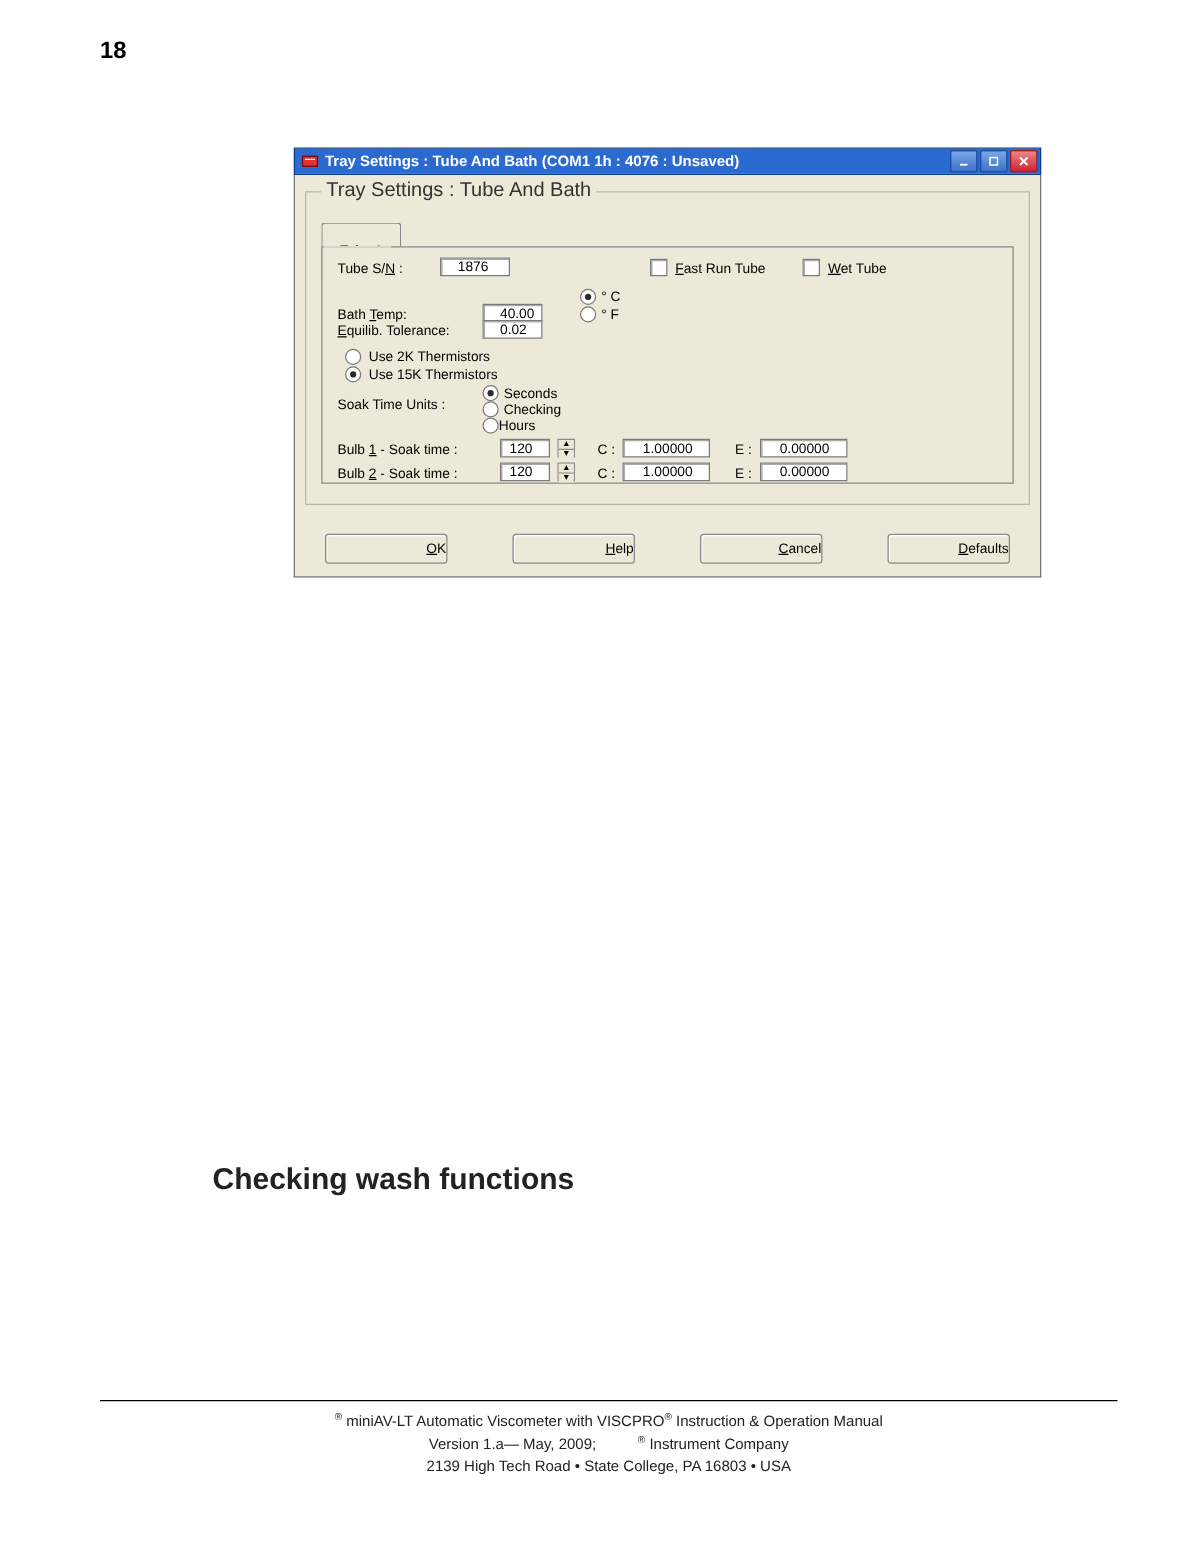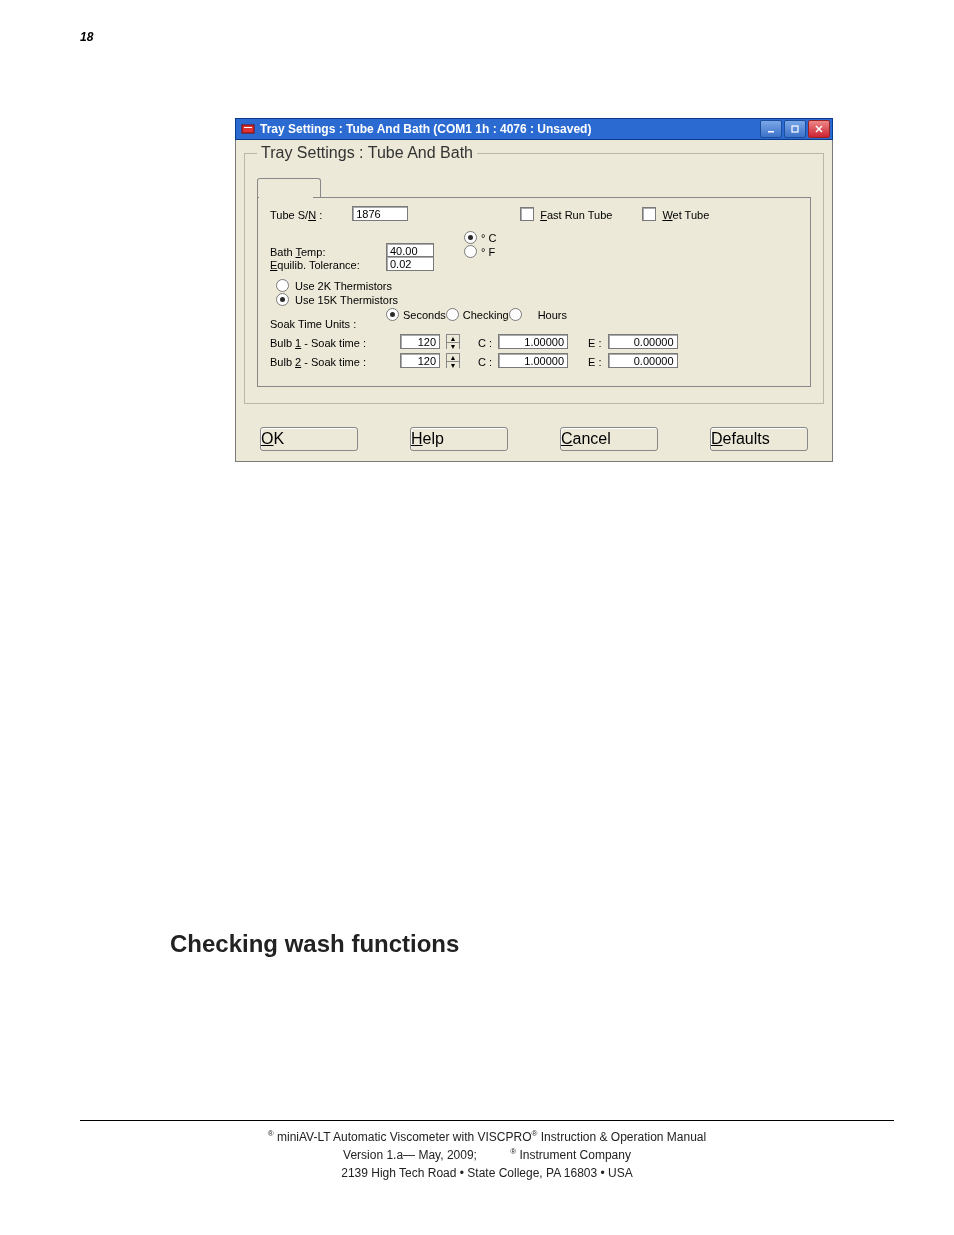--- a/index.html
+++ b/index.html
@@ -1,52 +1,52 @@
 <!DOCTYPE html>
 <html><head>
 <meta charset="utf-8">
 <style>
   html,body{margin:0;padding:0;background:#fff;font-family:Arial,Helvetica,sans-serif;color:#000}
   .page{width:954px;height:1235px;position:relative;margin:0 auto}
-  .page-number{position:absolute;top:30px;left:80px;font-style:italic;font-weight:bold;font-size:12px}
+  .page-number{position:absolute;top:30px;left:80px;font-weight:bold;font-size:19px}
   .screenshot{position:absolute;left:235px;top:118px;width:598px;height:344px;font-family:Tahoma,Arial,sans-serif;font-size:11px;color:#000}
   
   .titlebar{height:20px;background:linear-gradient(#2a6ad1,#2a6ad1);display:flex;align-items:center;color:#fff;font-weight:bold;font-size:12px;border:1px solid #0a3b8b}
   .titlebar .app-icon{width:16px;height:16px;margin:0 4px;display:flex;align-items:center;justify-content:center}
   .titlebar .app-icon svg{display:block}
   .titlebar .title-text{flex:1;white-space:nowrap;overflow:hidden}
   .win-btns{display:flex;gap:2px;margin-right:2px}
   .win-btn{width:20px;height:16px;background:linear-gradient(#7aa7e8,#3d72c9);border:1px solid #1d4e9b;border-radius:2px;display:flex;align-items:center;justify-content:center;color:#fff;font-size:10px;font-weight:bold}
   .win-btn.close{background:linear-gradient(#e88,#c23);border-color:#922}
   
   .client{background:#ece9d8;border:1px solid #7a7a7a;border-top:none;height:322px;padding:4px 8px 8px 8px;box-sizing:border-box;position:relative}
   fieldset.outer{border:1px solid #b8b8a8;margin:0;padding:10px 12px 6px 12px;height:260px;box-sizing:border-box;position:relative}
   fieldset.outer>legend{font-size:16px;color:#333;padding:0 4px}
   
   .tab-strip{position:relative;height:20px;margin-top:6px}
   .tab{position:absolute;left:0;top:0;height:20px;padding:12px 14px;background:#ece9d8;border:1px solid #888;border-bottom:none;border-radius:3px 3px 0 0;display:flex;align-items:center;font-size:11px}
   .tab-body{border:1px solid #888;background:#ece9d8;height:190px;box-sizing:border-box;padding:8px 12px;position:relative;margin-top:-1px}
   .tab-body::before{content:"";position:absolute;left:1px;top:-1px;width:54px;height:1px;background:#ece9d8}
   
   .row{display:flex;align-items:flex-end;gap:6px;margin-bottom:4px;font-size:11px;white-space:nowrap}
-  .sunken{background:#fff;border:1px solid #7a7a7a;box-shadow:inset 1px 1px 0 #aaa;height:15px;padding:0 3px;font-size:11px;box-sizing:border-box;display:flex;align-items:center}
+  .sunken{background:#fff;border:1px solid #7a7a7a;box-shadow:inset 1px 1px 0 #aaa;height:15px;padding:0 13px;font-size:11px;box-sizing:border-box;display:flex;align-items:center}
   .sunken.w56{width:56px}
   .sunken.w48{width:48px}
   .sunken.right{justify-content:flex-end}
   .chk{width:12px;height:12px;background:#fff;border:1px solid #7a7a7a;box-shadow:inset 1px 1px 0 #aaa;display:inline-block;flex:0 0 auto}
   .radio{width:11px;height:11px;border:1px solid #7a7a7a;border-radius:50%;background:#fff;display:inline-flex;align-items:center;justify-content:center;flex:0 0 auto}
   .radio .dot{width:5px;height:5px;border-radius:50%;background:#2b2b2b;display:none}
   .radio.selected .dot{display:block}
   .u{text-decoration:underline}
   .spinner{display:inline-flex;flex-direction:column;width:14px;height:15px;border:1px solid #888;box-sizing:border-box}
   .spinner span{flex:1;display:flex;align-items:center;justify-content:center;font-size:7px;line-height:1;background:#ece9d8;border-bottom:1px solid #888}
   .spinner span:last-child{border-bottom:none}
   
   .dlg-btn-row{position:absolute;left:24px;right:24px;bottom:10px;display:flex;justify-content:space-between}
-  .dlg-btn{width:96px;height:22px;background:#ece9d8;border:1px solid #888;border-radius:3px;display:flex;align-items:center;justify-content:flex-start;font-size:16px;box-shadow:1px 1px 0 #fff inset}
+  .dlg-btn{width:96px;height:22px;background:#ece9d8;border:1px solid #888;border-radius:3px;display:flex;align-items:center;justify-content:flex-end;font-size:11px;box-shadow:1px 1px 0 #fff inset}
   
   .section-heading{position:absolute;left:170px;top:930px;font-family:Arial,Helvetica,sans-serif;font-weight:bold;font-size:24px;color:#222}
   .footer-rule{position:absolute;left:80px;right:60px;top:1120px;border-top:1px solid #000}
   .footer{position:absolute;left:80px;right:60px;top:1128px;text-align:center;font-size:12px;line-height:1.45;color:#222}
   .footer sup{font-size:8px}
 </style>
 </head>
 <body>
 
 <div class="page">
@@ -140,32 +140,32 @@
             </div>
           <div class="row" style="margin-left:6px">
               <span class="radio selected">
                 <span class="dot"></span>
               </span>
               <span>Use 15K Thermistors</span>
             </div>
 
           <div class="row" style="align-items:flex-start;margin-top:-2px">
             <span style="width:110px;padding-top:10px">Soak Time Units :</span>
-            <div style="display:inline-flex;flex-direction:row;gap:0">
+            <div style="display:inline-flex;flex-direction:column;gap:0">
               <span class="row" style="margin:0;gap:4px">
                   <span class="radio selected">
                     <span class="dot"></span>
                   </span>
                   <span>Seconds</span>
                 </span>
               <span class="row" style="margin:0;gap:4px">
                   <span class="radio"></span>
                   <span>Checking</span>
                 </span>
-              <span class="row" style="margin:0;gap:16px">
+              <span class="row" style="margin:0;gap:0">
                   <span class="radio"></span>
                   <span>Hours</span>
                 </span>
             </div>
           </div>
 
           <div class="row" style="margin-top:2px">
             <span style="width:124px"><span>Bulb </span><span class="u">1</span><span> -  Soak time  :</span></span>
             <span class="sunken right" style="width:40px">120</span>
             <span class="spinner">

